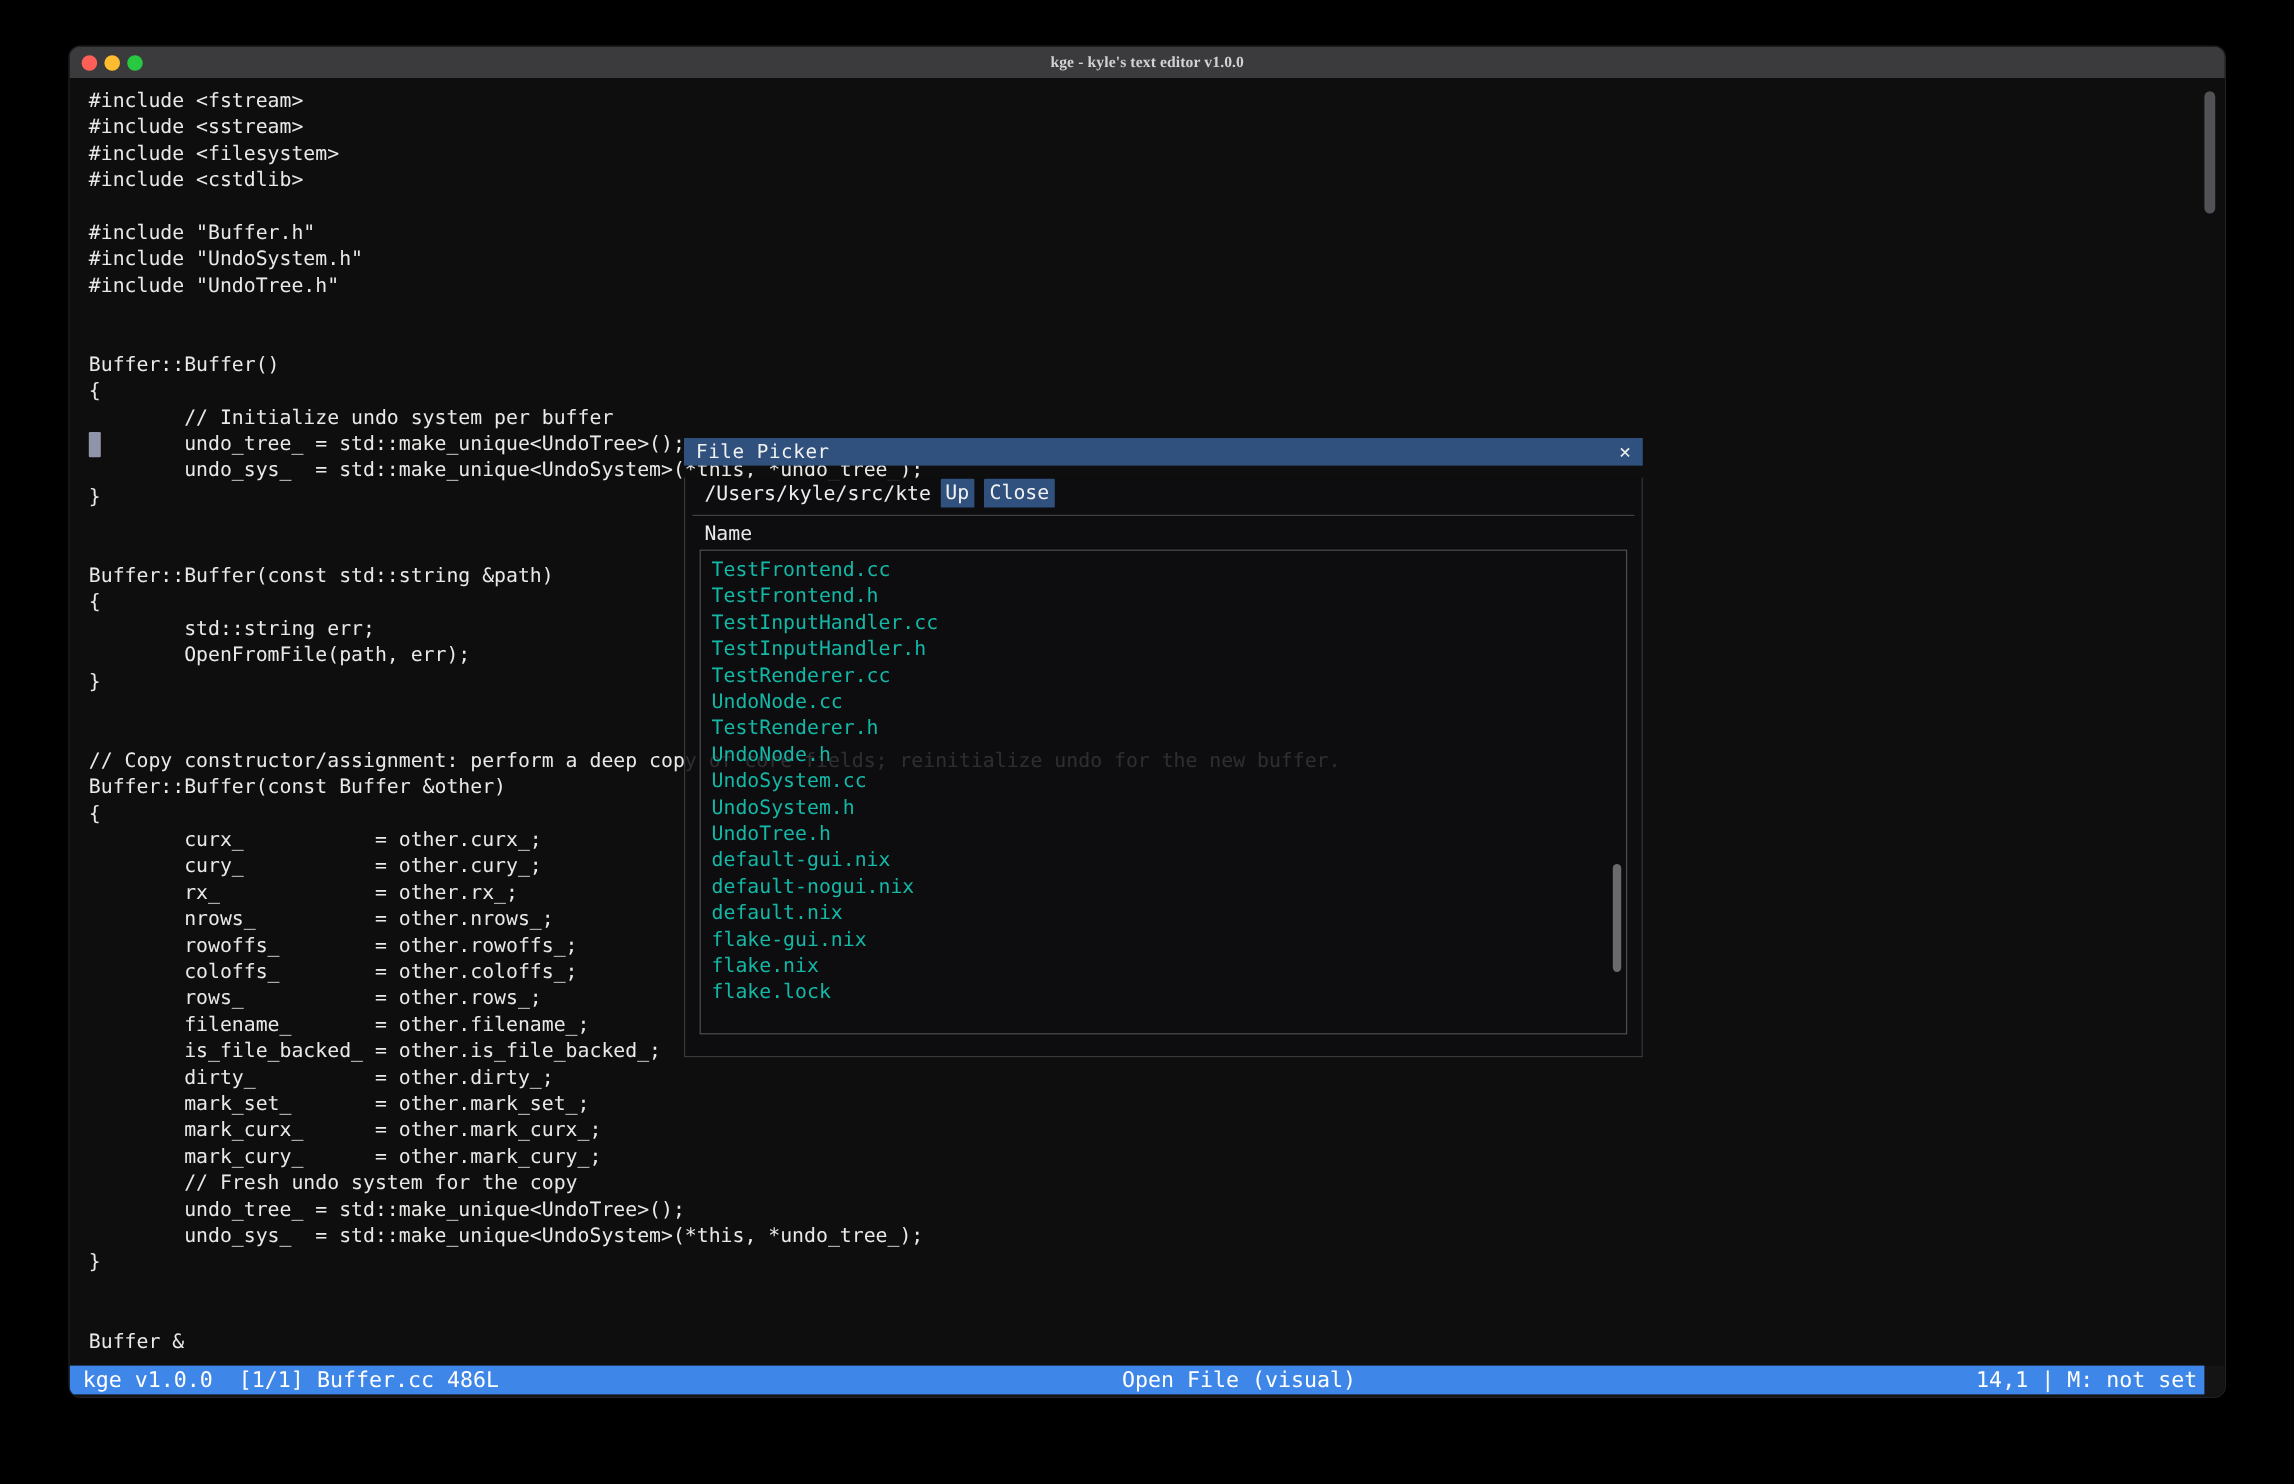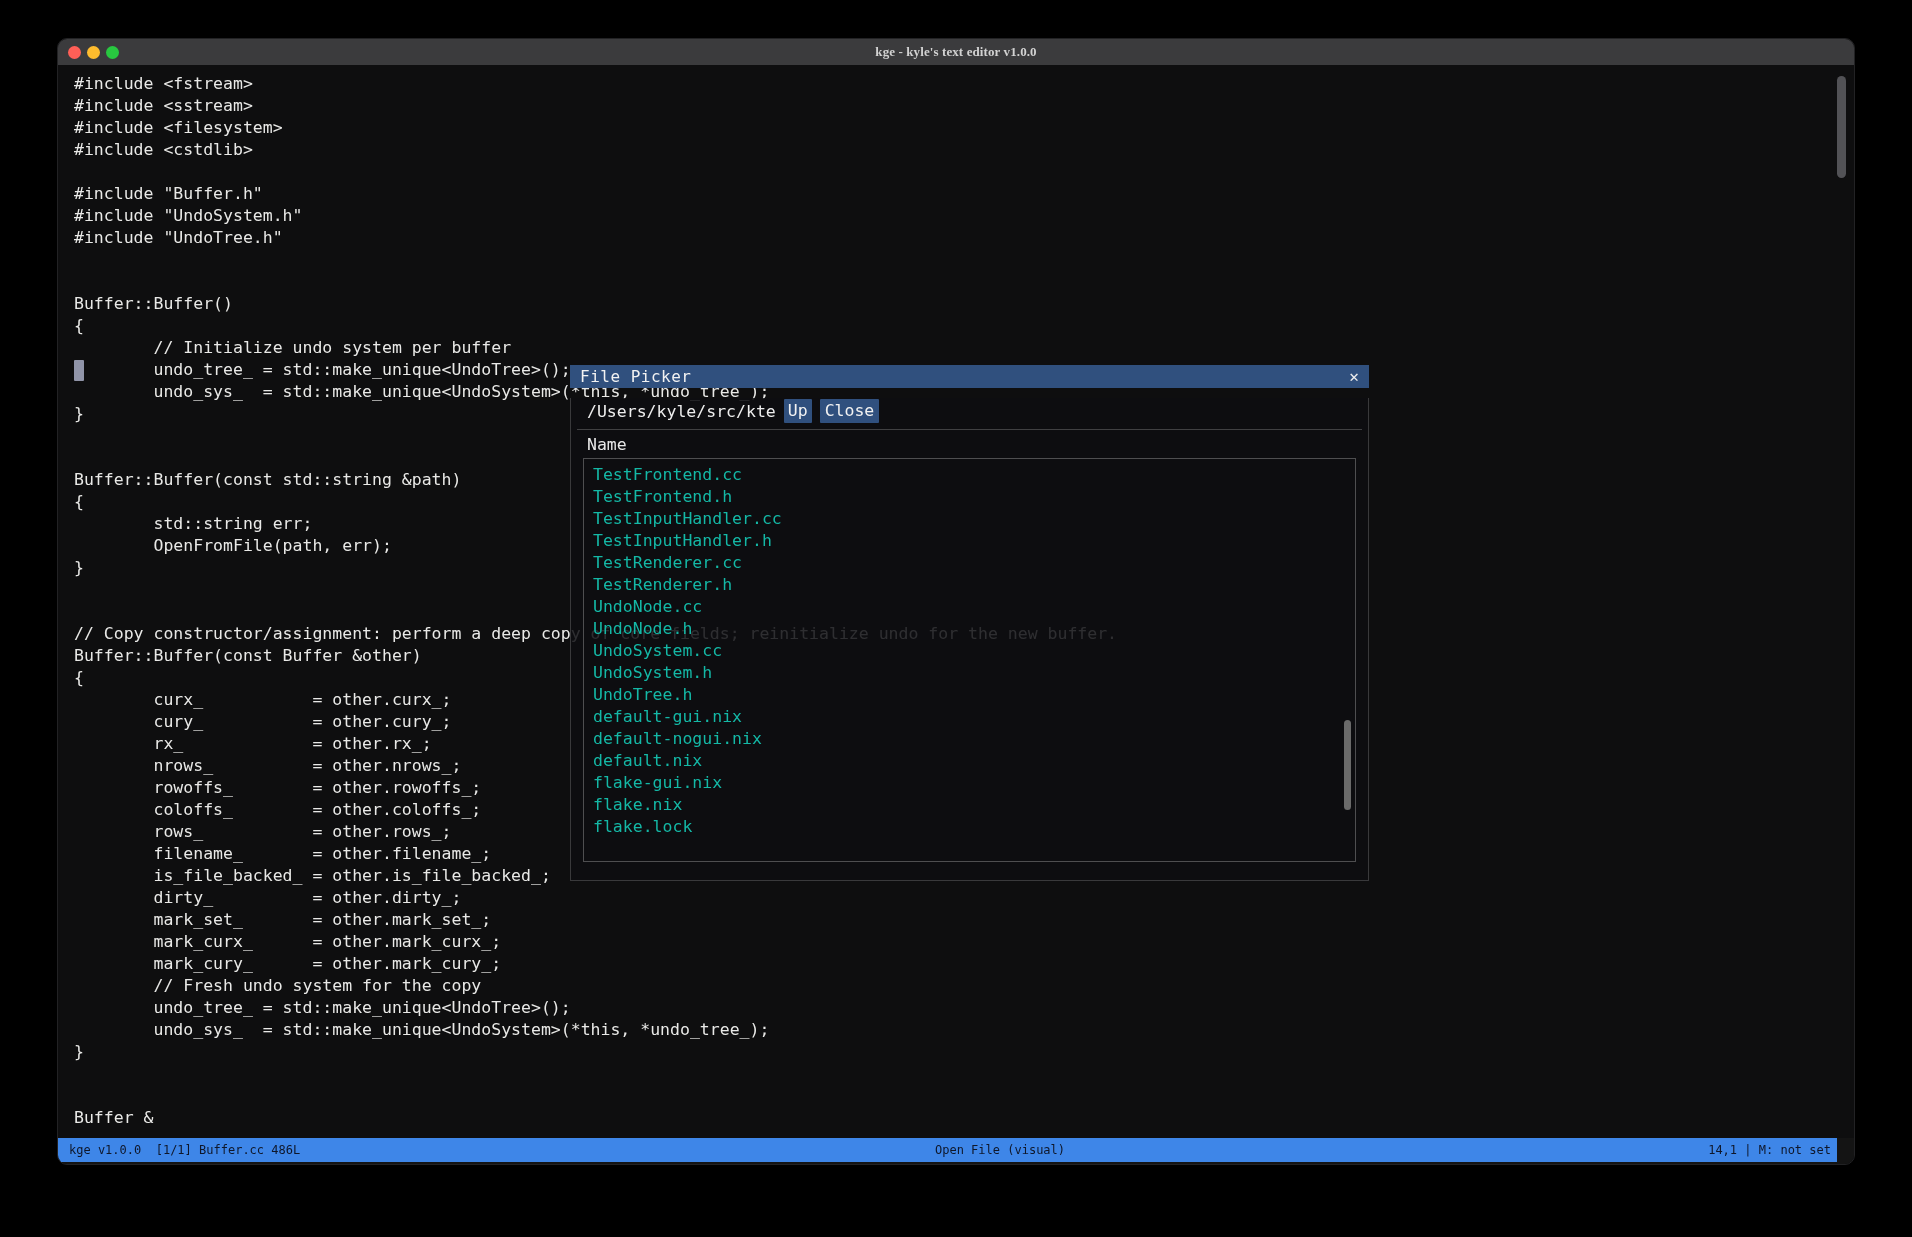--- a/index.html
+++ b/index.html
@@ -95,21 +95,21 @@
 
   
   .statusbar{
     position:relative;height:24px;display:flex;
   }
   .status-blue{
     position:relative;width:1779px;height:24px;background:var(--status-blue);
     display:flex;align-items:center;justify-content:space-between;
     padding:0 6px 0 11px;
   }
-  .status-text{font-size:12px;color:#0f172a;white-space:pre;}
+  .status-text{font-size:18px;color:#ffffff;white-space:pre;}
   .status-center{position:absolute;left:877px;top:0;height:24px;display:flex;align-items:center;}
   .status-gap{flex:1;background:#141414;}
   .bottom-strip{height:4px;background:#141414;}
 </style>
 </head>
 <body>
 
 <div class="window">
 
   <div class="titlebar">
@@ -188,22 +188,22 @@
         </div>
         <div class="hsep"></div>
         <div class="col-header">Name</div>
         <div class="file-list">
           <div class="list-thumb"></div>
         <div class="file-item">TestFrontend.cc</div>
             <div class="file-item">TestFrontend.h</div>
             <div class="file-item">TestInputHandler.cc</div>
             <div class="file-item">TestInputHandler.h</div>
             <div class="file-item">TestRenderer.cc</div>
+            <div class="file-item">UndoNode.cc</div>
             <div class="file-item">TestRenderer.h</div>
-            <div class="file-item">UndoNode.cc</div>
             <div class="file-item">UndoNode.h</div>
             <div class="file-item">UndoSystem.cc</div>
             <div class="file-item">UndoSystem.h</div>
             <div class="file-item">UndoTree.h</div>
             <div class="file-item">default-gui.nix</div>
             <div class="file-item">default-nogui.nix</div>
             <div class="file-item">default.nix</div>
             <div class="file-item">flake-gui.nix</div>
             <div class="file-item">flake.nix</div>
             <div class="file-item">flake.lock</div>

